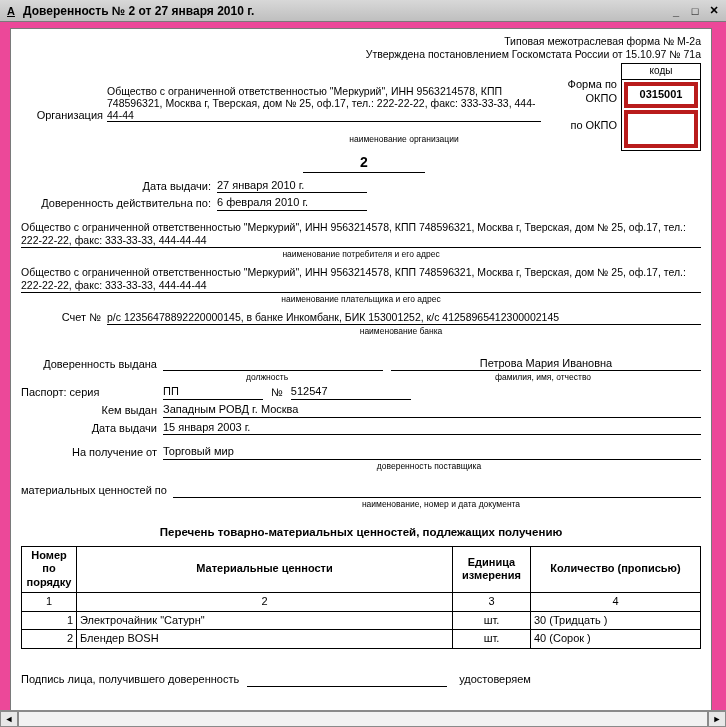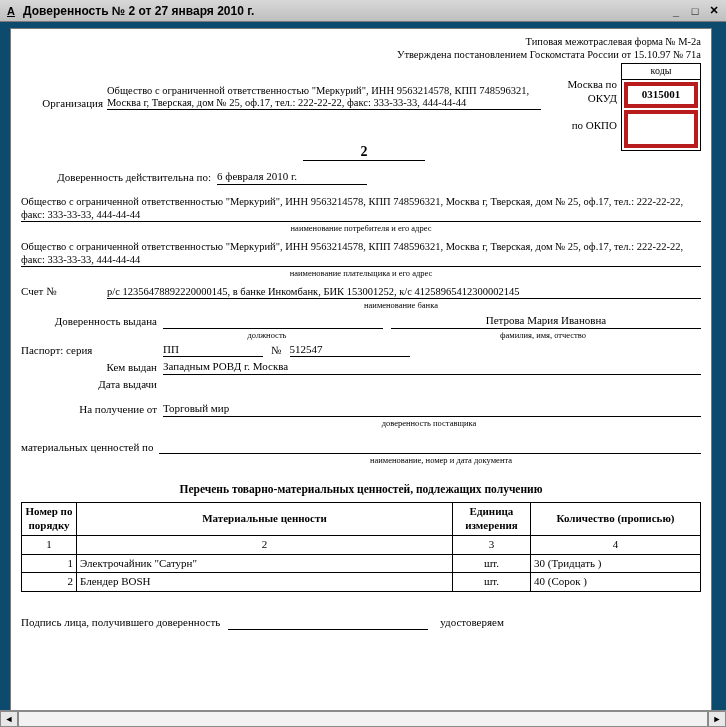--- a/index.html
+++ b/index.html
@@ -2,21 +2,21 @@
 <html><head>
 <meta charset="utf-8">
 <style>
   html,body{margin:0;padding:0;font-family:Arial,Helvetica,sans-serif;background:#b5b5b5;}
   .window{width:726px;height:727px;background:#b5b5b5;display:flex;flex-direction:column;}
   .titlebar{height:21px;background:linear-gradient(#d8d8d8,#bfbfbf);border-bottom:1px solid #7a7a7a;
     display:flex;align-items:center;padding:0 4px;font-size:12px;font-weight:bold;color:#000;}
   .titlebar .ticon{width:14px;height:14px;margin-right:5px;display:flex;align-items:center;justify-content:center;font-size:11px;font-weight:bold;text-decoration:underline;}
   .titlebar .spacer{flex:1;}
   .titlebar .wbtn{width:16px;height:14px;margin-left:3px;display:flex;align-items:center;justify-content:center;font-size:11px;font-weight:bold;}
-  .viewport{flex:1;background:#0c4a6e;padding:6px 10px 0 6px;overflow:hidden;font-family:Liberation Serif, serif;}
+  .viewport{flex:1;background:#ec4899;padding:6px 10px 0 6px;overflow:hidden;}
   .page{width:702px;height:692px;background:#fff;border:1px solid #7a7a7a;margin:0 auto;overflow:hidden;
     box-sizing:border-box;padding:6px 10px 6px 10px;font-size:11px;line-height:1.25;color:#000;}
   .hscroll{height:16px;background:#dcdcdc;border-top:1px solid #8a8a8a;display:flex;align-items:center;}
   .hscroll .scrbtn{width:16px;height:14px;border:1px solid #8a8a8a;background:#e8e8e8;display:flex;align-items:center;justify-content:center;font-size:9px;}
   .hscroll .track{flex:1;height:14px;border:1px solid #8a8a8a;background:#f2f2f2;margin:0 0;}
   
   .rtxt{text-align:right;font-size:10.5px;}
   .row{display:flex;align-items:flex-end;}
   .lbl{white-space:nowrap;font-size:11px;}
   .ul{border-bottom:1px solid #000;min-height:13px;}
@@ -53,87 +53,93 @@
 
       <div class="row" style="align-items:flex-start;margin-top:2px;">
         <div style="flex:1;">
           <div class="row" style="align-items:flex-end;margin-top:22px;">
             <div class="lbl" style="width:82px;text-align:right;padding-right:4px;">Организация</div>
             <div class="ul" style="flex:1;font-size:10.5px;line-height:1.15;">Общество с ограниченной ответственностью "Меркурий", ИНН 9563214578, КПП 748596321, Москва г, Тверская, дом № 25, оф.17, тел.: 222-22-22, факс: 333-33-33, 444-44-44</div>
           </div>
         </div>
         <div style="width:160px;">
           <div style="display:flex;align-items:stretch;">
-            <div style="flex:1;text-align:right;font-size:11px;padding-top:15px;padding-right:4px;">Москва по ОКУД</div>
+            <div style="flex:1;text-align:right;font-size:11px;padding-top:15px;padding-right:4px;">Форма по ОКПО</div>
             <div style="width:80px;">
               <div class="codeshdr">коды</div>
               <table class="codesbox" style="width:80px;">
                 <tbody>
                     <tr>
                       <td style="font-weight:bold;height:16px;">0315001</td>
                     </tr>
                 <tr>
                       <td style="height:28px;"></td>
                     </tr>
               </tbody>
                 </table>
             </div>
           </div>
           <div style="text-align:right;font-size:11px;margin-top:-32px;padding-right:84px;">по ОКПО</div>
         </div>
       </div>
+      <div class="caption" style="margin-left:86px;">наименование организации</div>
 
       <div class="titleline">
         <span style="width:6px;"></span>
         <span class="num">2</span>
       </div>
 
       <div class="spacer6"></div>
+      <div class="row">
+        <div class="lbl" style="width:190px;text-align:right;padding-right:6px;">Дата выдачи:</div>
+        <div class="ul" style="width:150px;">27 января 2010 г.</div>
+      </div>
       <div class="row" style="margin-top:3px;">
         <div class="lbl" style="width:190px;text-align:right;padding-right:6px;">Доверенность действительна по:</div>
         <div class="ul" style="width:150px;">6 февраля 2010 г.</div>
       </div>
 
       <div class="ul" style="margin-top:10px;font-size:10.5px;">Общество с ограниченной ответственностью "Меркурий", ИНН 9563214578, КПП 748596321, Москва г, Тверская, дом № 25, оф.17, тел.: 222-22-22, факс: 333-33-33, 444-44-44</div>
       <div class="caption">наименование потребителя и его адрес</div>
 
       <div class="ul" style="margin-top:6px;font-size:10.5px;">Общество с ограниченной ответственностью "Меркурий", ИНН 9563214578, КПП 748596321, Москва г, Тверская, дом № 25, оф.17, тел.: 222-22-22, факс: 333-33-33, 444-44-44</div>
       <div class="caption">наименование плательщика и его адрес</div>
 
       <div class="row" style="margin-top:6px;">
-        <div class="lbl" style="width:80px;padding-right:6px;">Счет №</div>
+        <div class="lbl" style="width:80px;text-align:right;padding-right:6px;">Счет №</div>
         <div class="ul" style="flex:1;font-size:10.5px;">р/с 12356478892220000145, в банке Инкомбанк, БИК 153001252, к/с 41258965412300002145</div>
       </div>
       <div class="caption" style="margin-left:80px;">наименование банка</div>
 
       <div class="row" style="margin-top:4px;">
         <div class="lbl" style="width:136px;text-align:right;padding-right:6px;">Доверенность выдана</div>
         <div class="ul" style="width:220px;text-align:center;"></div>
         <div style="width:8px;"></div>
-        <div class="ul" style="flex:1;text-align:center;">Петрова Мария Ивановна</div>
+        <div class="ul" style="flex:1;text-align:center;margin-top:16px;">Петрова Мария Ивановна</div>
       </div>
       <div class="row">
         <div style="width:136px;"></div>
         <div class="caption" style="width:220px;">должность</div>
         <div style="width:8px;"></div>
         <div class="caption" style="flex:1;">фамилия, имя, отчество</div>
       </div>
 
       <div class="row" style="margin-top:2px;">
         <div class="lbl" style="width:136px;padding-right:6px;">Паспорт: серия</div>
         <div class="ul" style="width:100px;">ПП</div>
         <div class="lbl" style="padding:0 8px;">№</div>
         <div class="ul" style="width:120px;">512547</div>
       </div>
       <div class="row" style="margin-top:3px;">
         <div class="lbl" style="width:136px;text-align:right;padding-right:6px;">Кем выдан</div>
         <div class="ul" style="flex:1;">Западным РОВД г. Москва</div>
       </div>
       <div class="row" style="margin-top:3px;">
         <div class="lbl" style="width:136px;text-align:right;padding-right:6px;">Дата выдачи</div>
+        <div class="ul" style="flex:1;">15 января 2003 г.</div>
       </div>
 
       <div class="row" style="margin-top:10px;">
         <div class="lbl" style="width:136px;text-align:right;padding-right:6px;">На получение от</div>
         <div class="ul" style="flex:1;">Торговый мир</div>
       </div>
       <div class="caption" style="margin-left:136px;">доверенность поставщика</div>
 
       <div class="row" style="margin-top:12px;">
         <div class="lbl" style="padding-right:6px;">материальных ценностей по</div>

